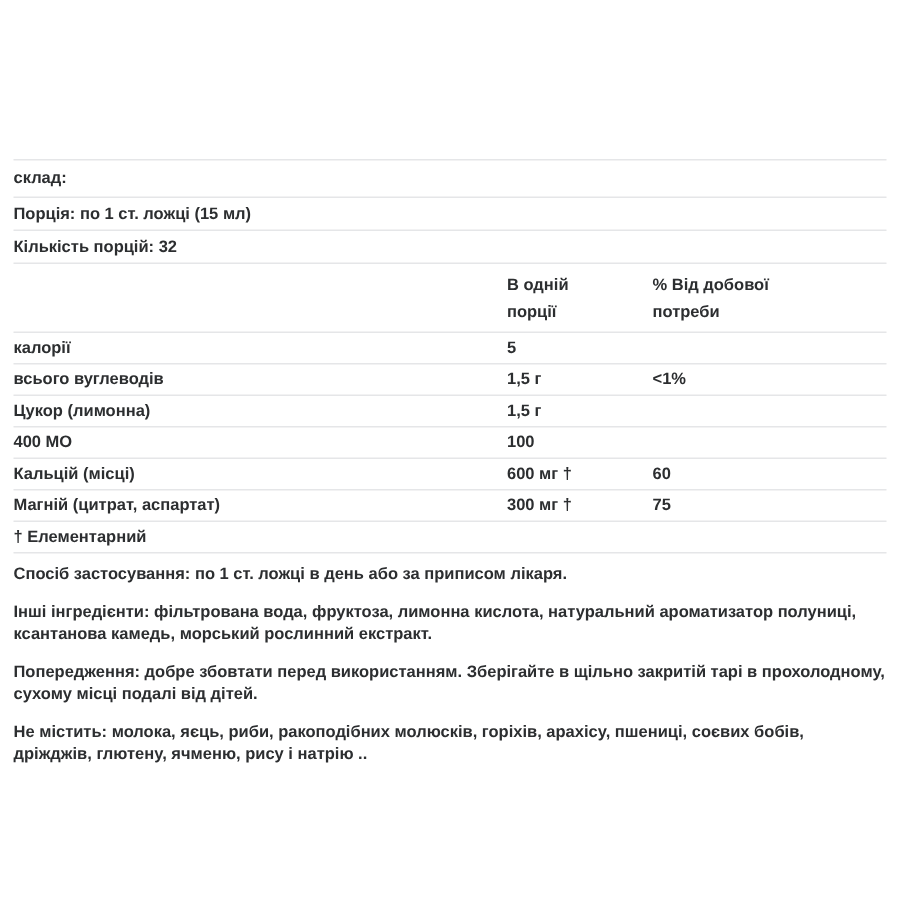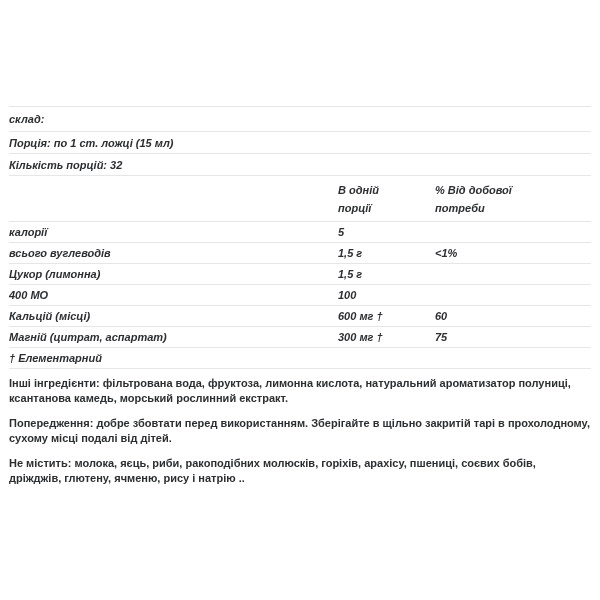--- a/index.html
+++ b/index.html
@@ -16,21 +16,20 @@
     color: var(--text, #2c2e30);
     overflow: hidden;
   }
   .nutri-table { border-top: 1px solid var(--divider, #e5e6e8); }
   .t-row {
     display: grid;
     grid-template-columns: 329px 97px 1fr;
     align-items: center;
     border-bottom: 1px solid var(--divider, #e5e6e8);
     min-height: 20px;
-    font-style: italic;
   }
   .t-row.info { min-height: 21px; }
   .t-row.first { min-height: 24px; }
   .t-row.header { min-height: 42px; align-items: start; }
   .cell { padding: 1px 0; }
   .info-cell { grid-column: 1 / -1; }
   .hdr {
     white-space: pre-line;
     line-height: 18px;
     padding-top: 5px;
@@ -104,18 +103,19 @@
       <div class="cell">75</div>
     </div>
 
     <div class="t-row">
       <div class="cell info-cell">† Елементарний</div>
     </div>
 
   </div>
 
   <div class="paras">
+    <p>Спосіб застосування: по 1 ст. ложці в день або за приписом лікаря.</p>
     <p>Інші інгредієнти: фільтрована вода, фруктоза, лимонна кислота, натуральний ароматизатор полуниці, ксантанова камедь, морський рослинний екстракт.</p>
     <p>Попередження: добре збовтати перед використанням. Зберігайте в щільно закритій тарі в прохолодному, сухому місці подалі від дітей.</p>
     <p>Не містить: молока, яєць, риби, ракоподібних молюсків, горіхів, арахісу, пшениці, соєвих бобів, дріжджів, глютену, ячменю, рису і натрію ..</p>
   </div>
 
 </div>
 
 </body></html>

